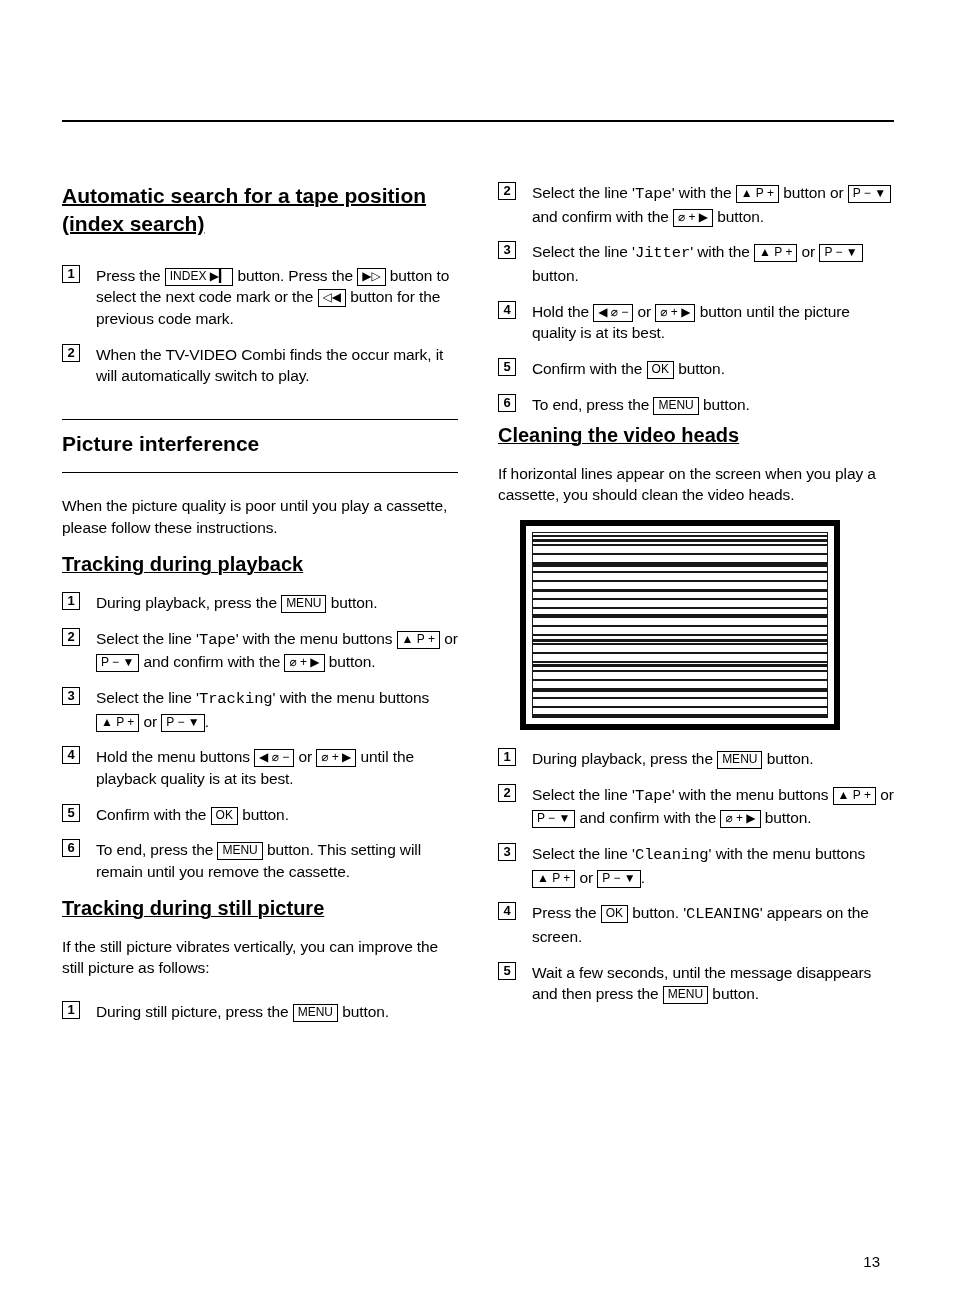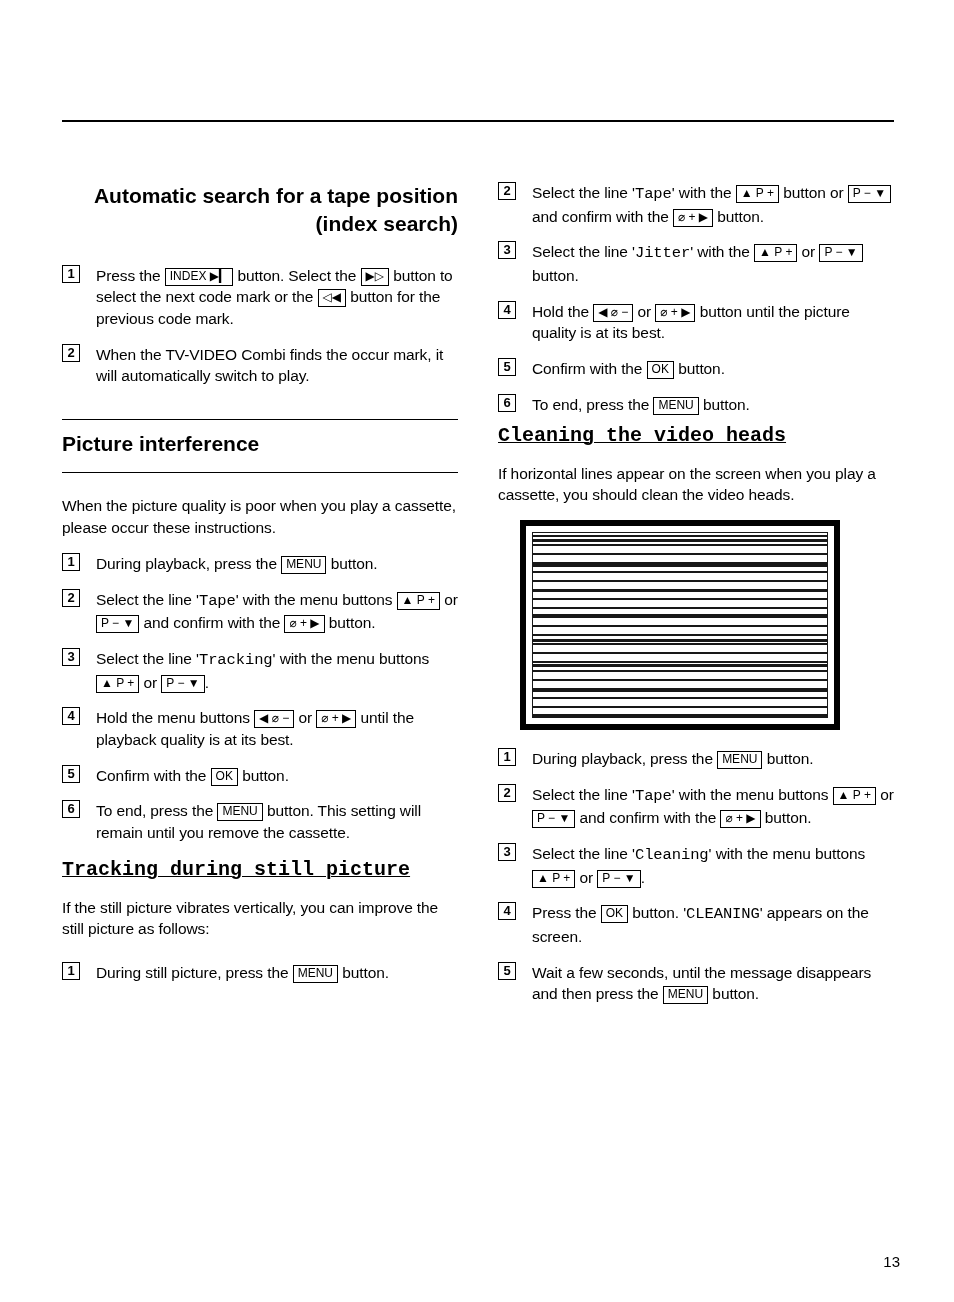--- a/index.html
+++ b/index.html
@@ -39,23 +39,23 @@
     font-size: 21px;
     letter-spacing: 0px;
     margin: 0 0 4px 0;
     padding-bottom: 2px;
     line-height: 1.35;
     border-bottom: 2px solid #000;
     display: inline-block;
   }
   .h2wrap { margin: 0 0 20px 0; }
   .h2wrap.nobot { margin-bottom: 8px; }
-  h2.underlined { text-decoration-thickness: 1.5px; border-bottom: none; text-align: right; }
+  h2.underlined { text-decoration: underline; text-decoration-thickness: 1.5px; border-bottom: none; }
   h3 {
-    font-family: Liberation Mono, monospace;
+    font-family: Liberation Sans, sans-serif;
     font-weight: 700;
     font-size: 20px;
     letter-spacing: 0px;
     margin: 8px 0 16px 0;
     text-decoration: underline;
     text-decoration-thickness: 1.3px;
   }
   p.body, .body {
     font-family: "Helvetica Neue", Arial, sans-serif;
     font-size: 15.5px;
@@ -140,50 +140,51 @@
     inset: 6px;
     border: 1.5px solid #000;
     background:
       repeating-linear-gradient(0deg, #000 0 1.5px, transparent 1.5px 9px),
       repeating-linear-gradient(0deg, #000 0 3px, transparent 3px 25px);
     opacity: 0.9;
   }
   .hr-thin { border: none; border-top: 1.2px solid #000; margin: 30px 0 10px 0; }
   .pagenum {
     position: absolute;
-    right: 54px;
+    right: 74px;
     bottom: 32px;
     font-size: 15px;
   }
 </style>
 </head>
 <body>
 
 <div class="page">
   <div class="rule"></div>
 
   <div class="cols">
 
     <div class="section">
       <div class="h2wrap"><h2 class="underlined">Automatic search for a tape position (index search)</h2></div>
       <ol class="steps">
         <li>
-          <span>Press the </span><span class="key">INDEX ▶▎</span><span> button. Select the </span><span class="key">▶▷</span><span> button to select the next code mark or the </span><span class="key">◁◀</span><span> button for the previous code mark.</span>
+          <span>Press the </span><span class="key">INDEX ▶▎</span><span> button. Press the </span><span class="key">▶▷</span><span> button to select the next code mark or the </span><span class="key">◁◀</span><span> button for the previous code mark.</span>
         </li>
         <li>When the TV-VIDEO Combi finds the occur mark, it will automatically switch to play.</li>
       </ol>
     </div>
 
     <div class="headrule"></div>
 
     <div class="section">
       <div class="h2wrap nobot"><h2 style="border:none;">Picture interference</h2></div>
       <hr class="hr-thin" style="margin:0 0 22px 0;">
-      <p class="body">When the picture quality is poor when you play a cassette, please occur these instructions.</p>
-
+      <p class="body">When the picture quality is poor until you play a cassette, please follow these instructions.</p>
+
+      <h3>Tracking during playback</h3>
       <ol class="steps">
         <li>
           <span>During playback, press the </span><span class="key">MENU</span><span> button.</span>
         </li>
         <li>
           <span>Select the line '</span><span class="menuitem">Tape</span><span>' with the menu buttons </span><span class="key">▲ P +</span><span> or </span><span class="key">P − ▼</span><span> and confirm with the </span><span class="key">⌀ + ▶</span><span> button.</span>
         </li>
         <li>
           <span>Select the line '</span><span class="menuitem">Tracking</span><span>' with the menu buttons </span><span class="key">▲ P +</span><span> or </span><span class="key">P − ▼</span><span>.</span>
         </li>

